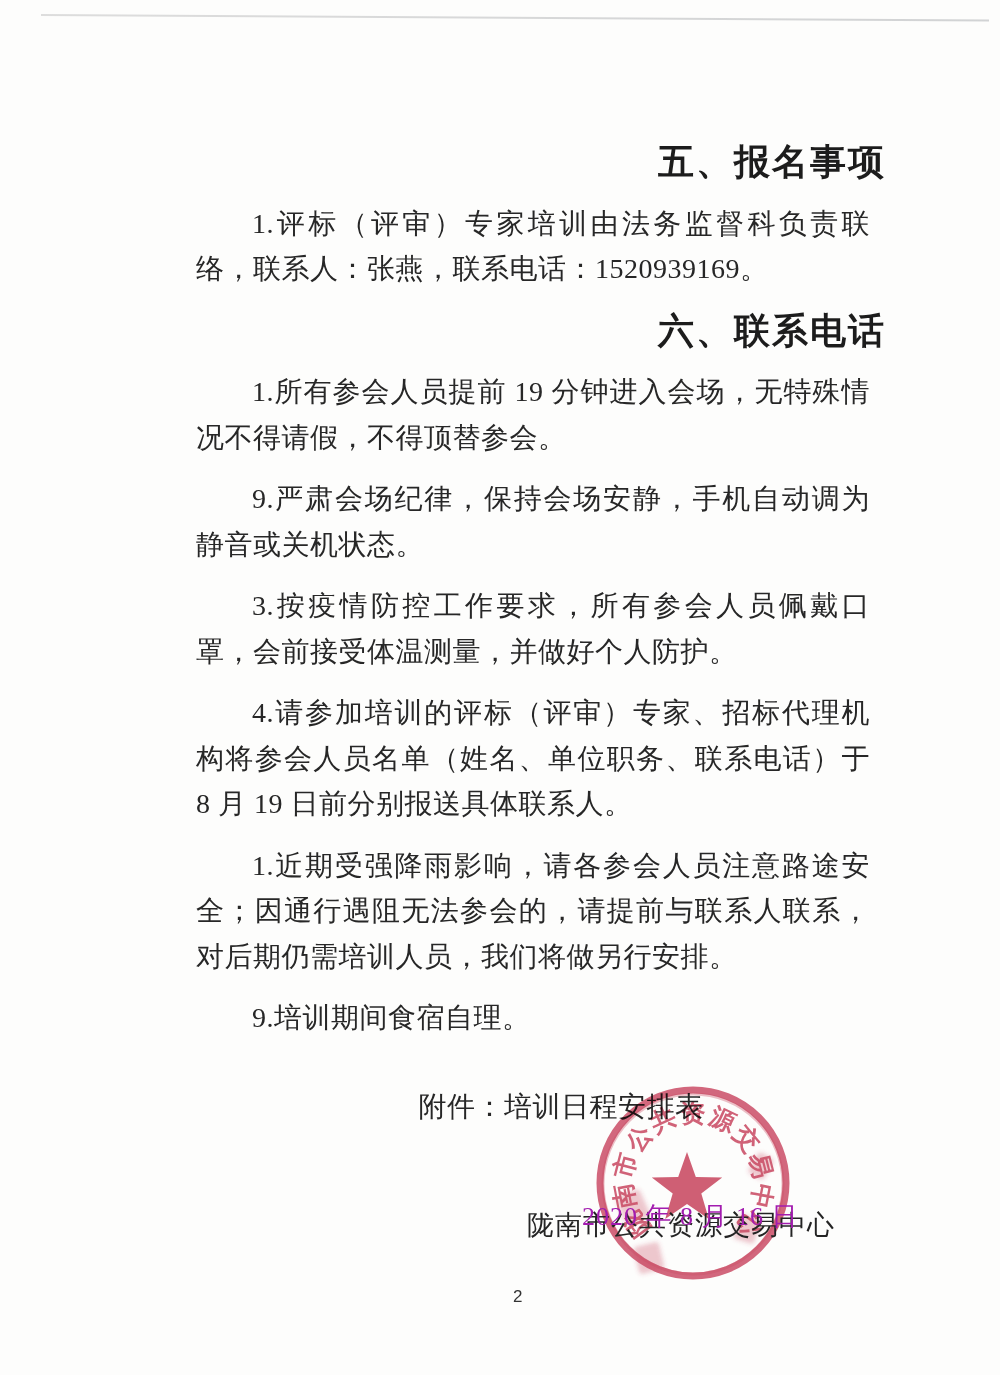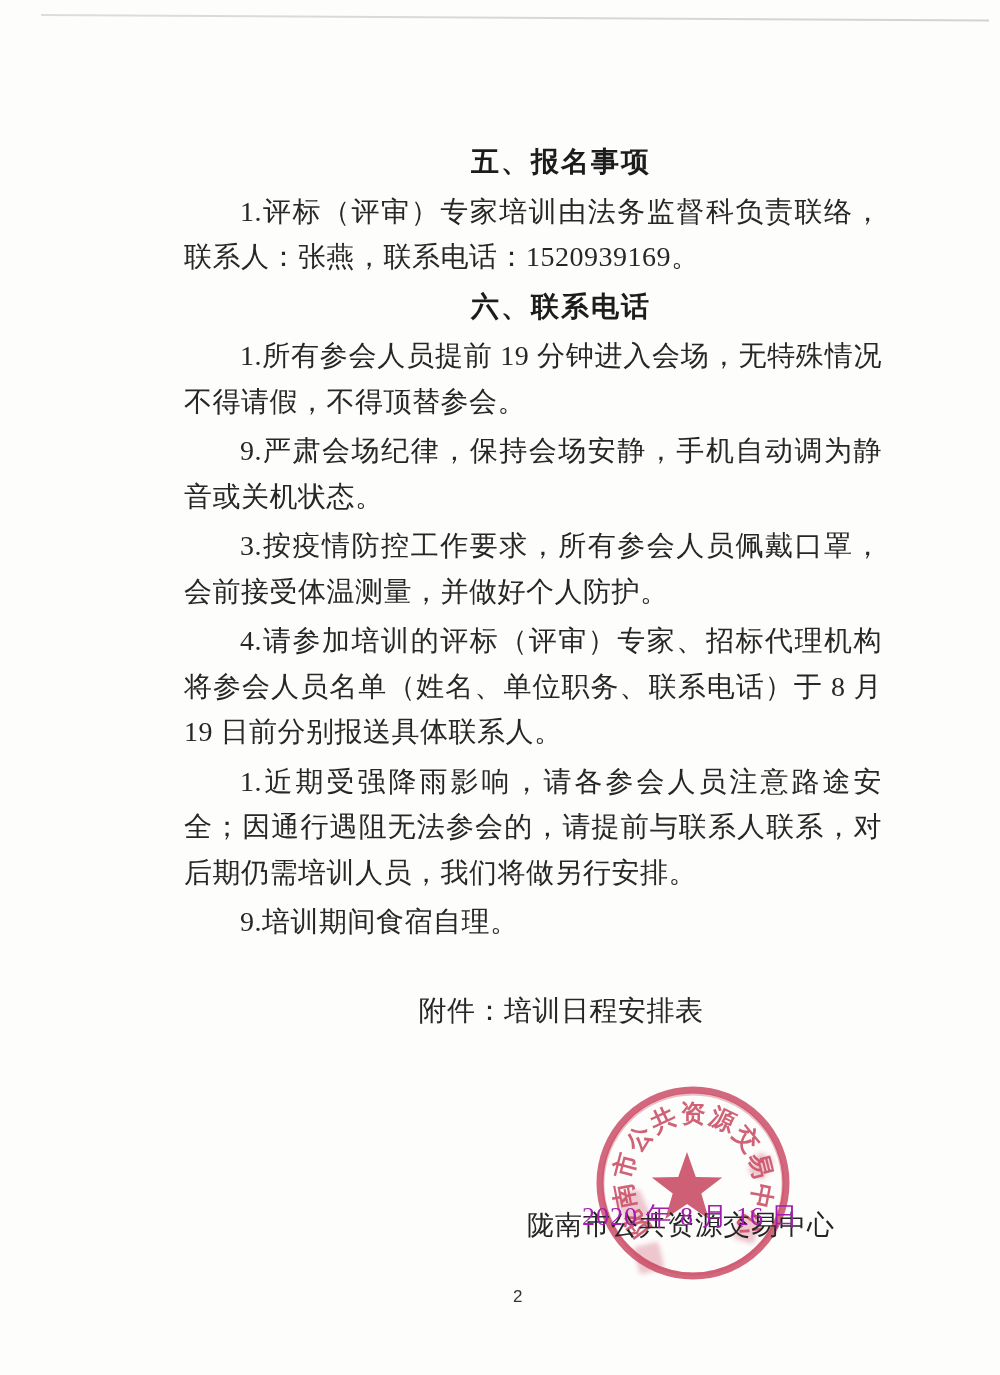--- a/index.html
+++ b/index.html
@@ -16,26 +16,26 @@
     background:linear-gradient(to right,#d2d2d2,#c3c5c7);
     transform:rotate(0.33deg);transform-origin:left center;opacity:.75;
   }
   .doc-body{
     position:absolute;left:180px;top:139px;width:706px;
     font-size:28px;line-height:45.5px;
     text-align:justify;
     letter-spacing:.5px;
   }
   .doc-body h2{
-    margin:0;font-size:28px;line-height:45.5px;text-indent:2em;
+    margin:0;font-size:36px;line-height:45.5px;text-indent:2em;
     font-weight:700;color:#1c1c1c;
     font-family:"Liberation Sans","DejaVu Sans",sans-serif;
-    letter-spacing:2px;text-align:center;
+    letter-spacing:2px;text-align:right;
   }
-  .doc-body p{margin:4px;text-indent:2em;}
+  .doc-body p{margin:16px;text-indent:2em;}
   .doc-body p.attachment{margin-top:43px;text-align:center;}
   .signature-org{
     position:absolute;left:527px;top:1207px;
     font-size:27px;letter-spacing:1px;color:#242424;z-index:3;
   }
   .signature-date{
     position:absolute;left:582px;top:1199px;
     font-size:26px;letter-spacing:1px;color:#a21caf;z-index:3;
   }
   .page-num{

